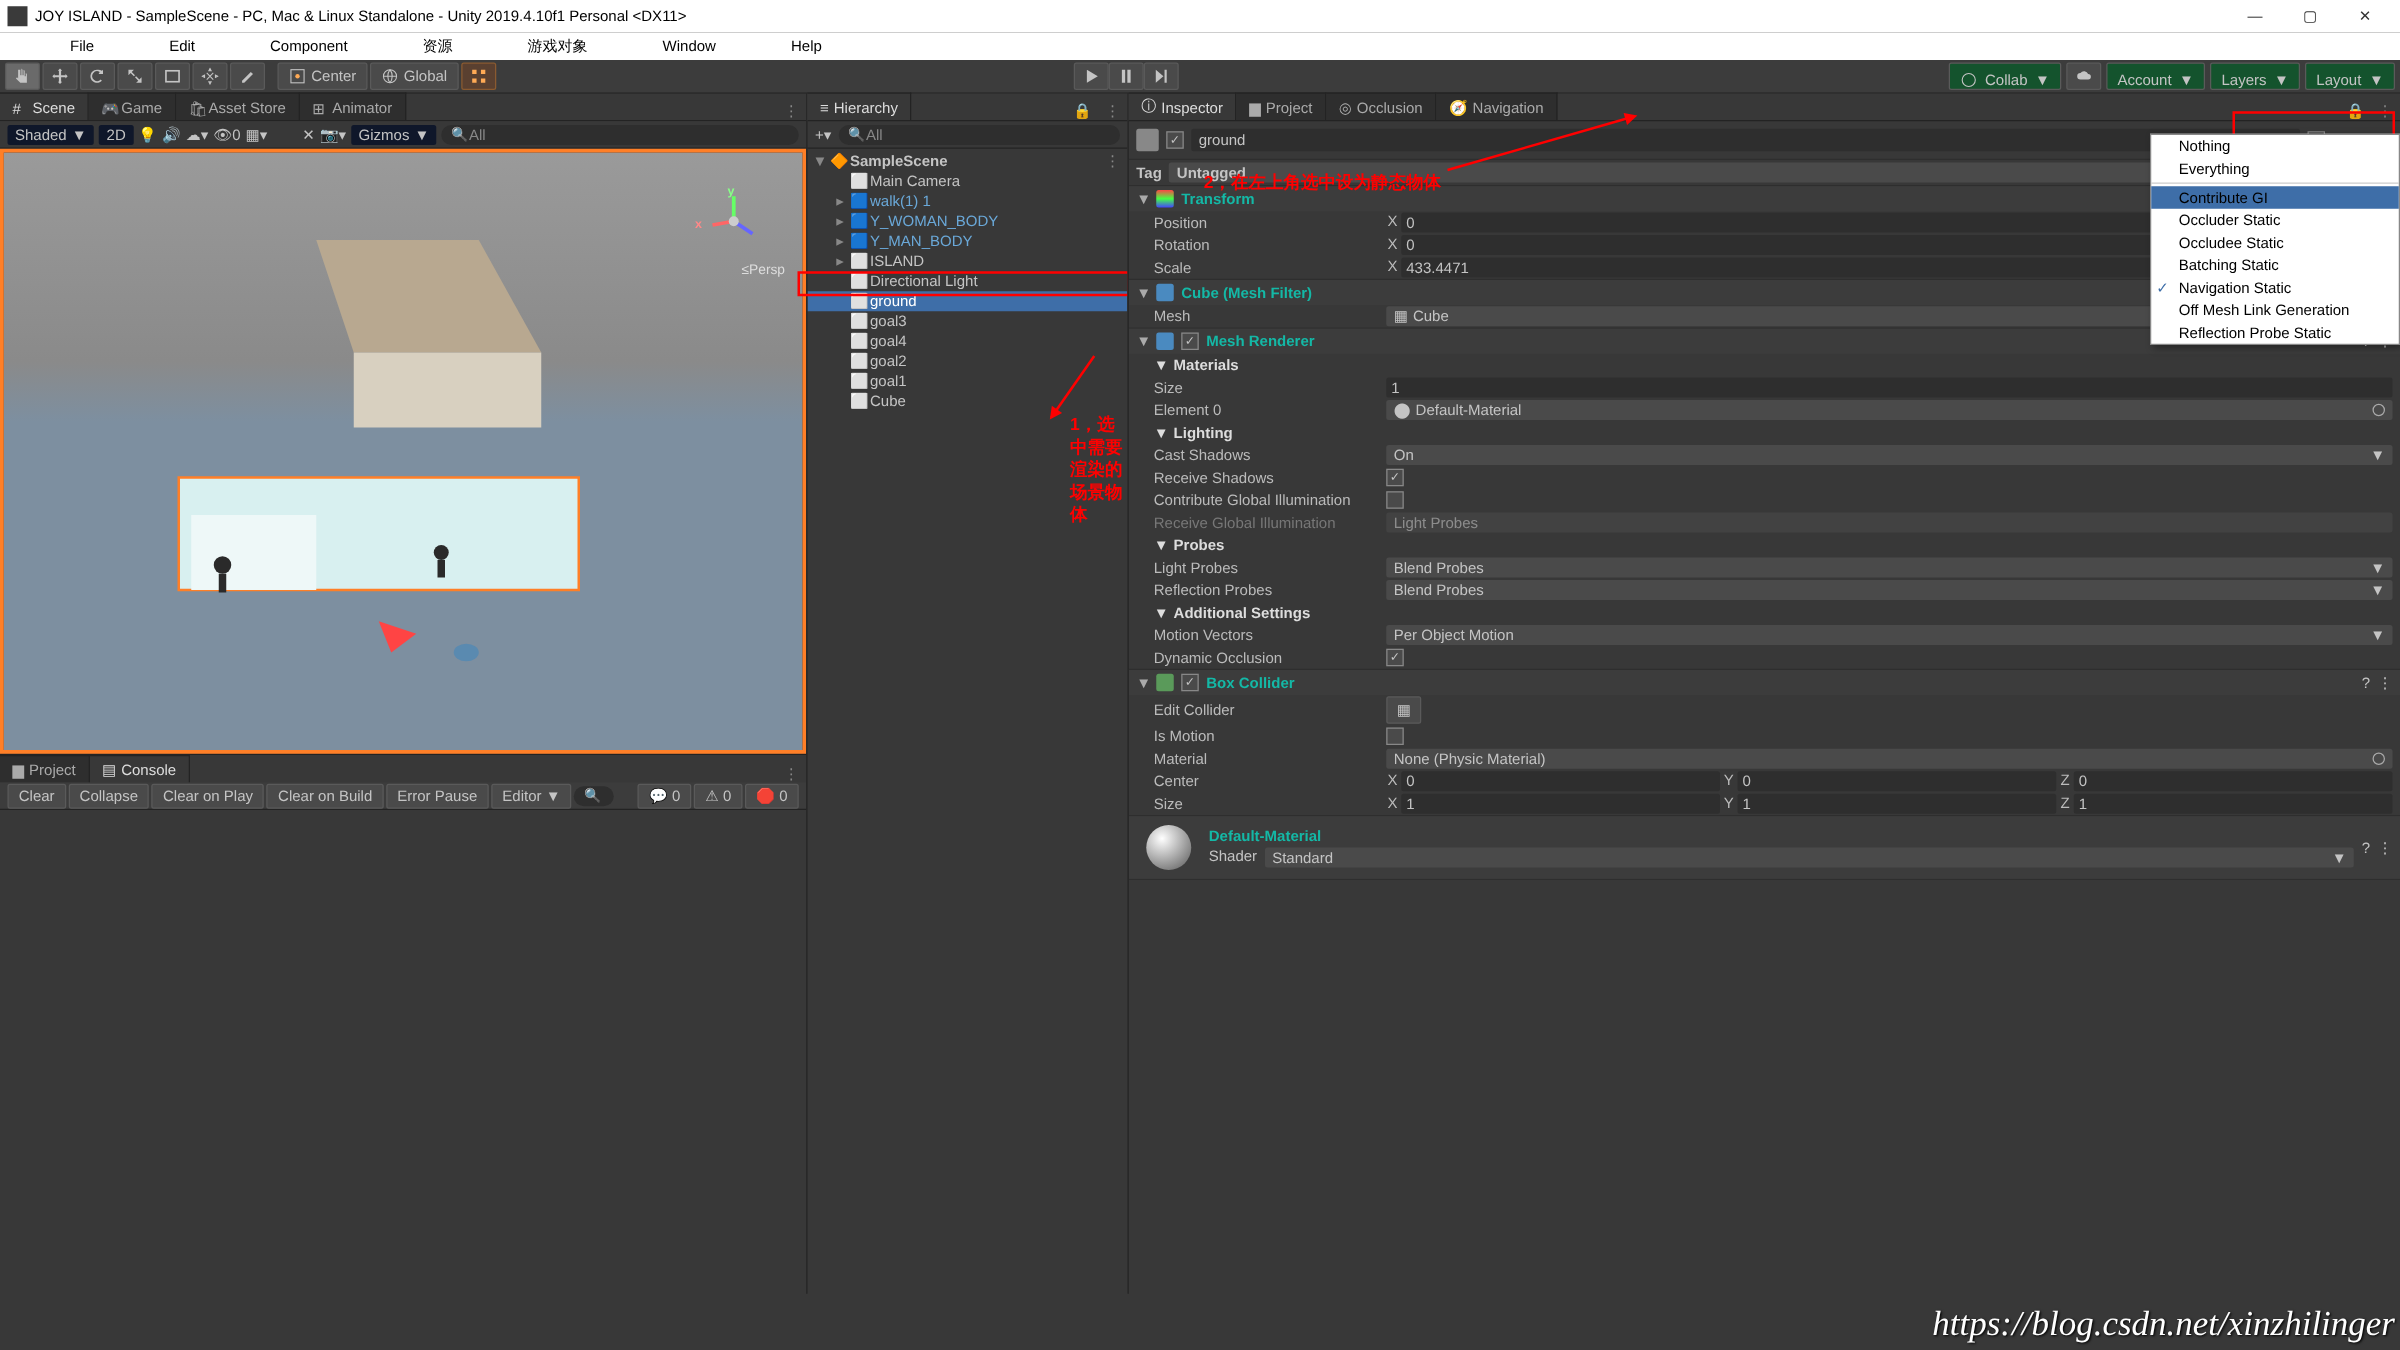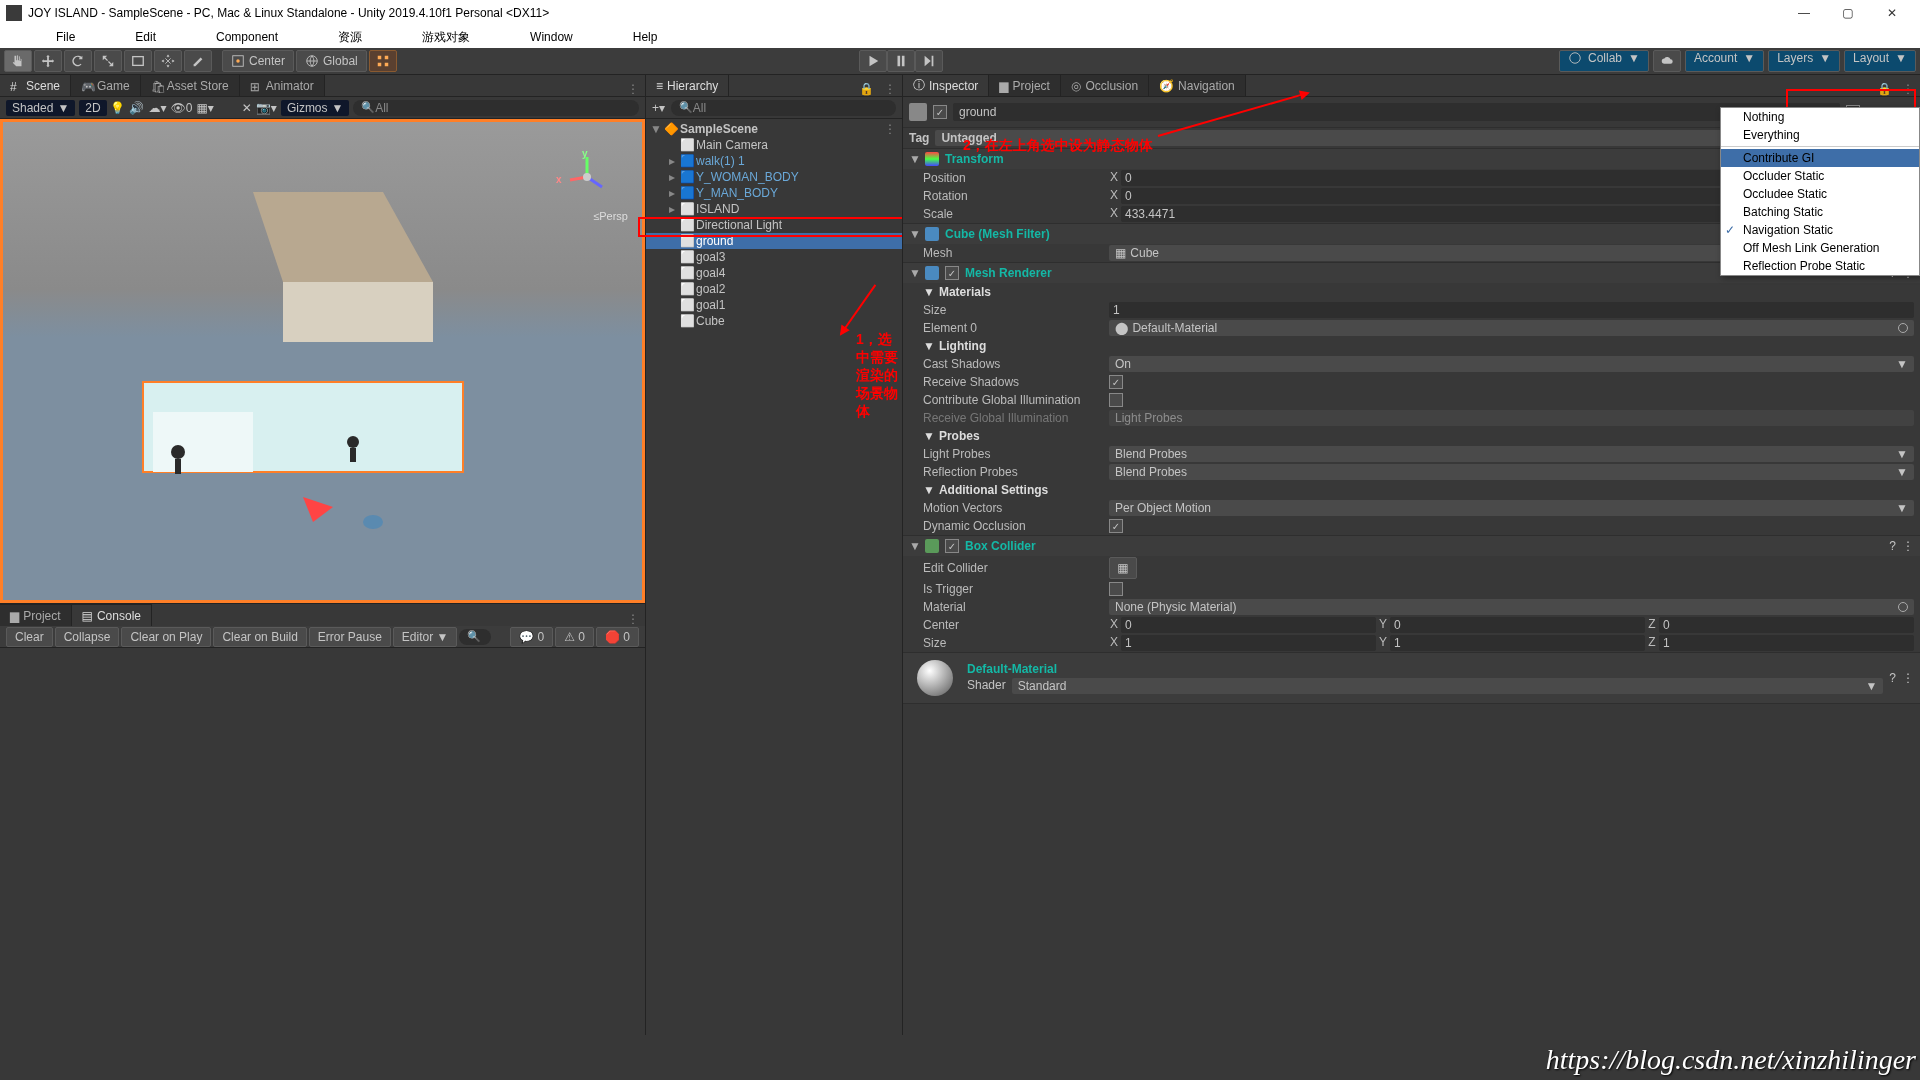--- a/index.html
+++ b/index.html
@@ -10,21 +10,21 @@
 .win-btn { width:44px; height:26px; display:flex; align-items:center; justify-content:center; color:#333; }
 .menubar { height:22px; background:#fff; color:#000; display:flex; align-items:center; padding:0 6px; gap:2px; }
 .menubar span { padding:2px 8px;margin-left:42px; }
 .toolbar { height:27px; background:#3c3c3c; border-bottom:1px solid #232323; display:flex; align-items:center; padding:0 4px; gap:2px; }
 .tb-btn { width:28px; height:22px; background:#4a4a4a; border:1px solid #5a5a5a; display:flex; align-items:center; justify-content:center; border-radius:2px; }
 .tb-btn.active { background:#6a6a6a; }
 .tb-sep { width:6px; }
 .pill { height:22px; padding:0 8px; background:#4a4a4a; border:1px solid #5a5a5a; display:flex; align-items:center; gap:4px; border-radius:2px; }
 .play-group { display:flex; margin-left:460px; }
 .right-tools { margin-left:auto; display:flex; gap:4px; }
-.drop { padding:0 8px; height:22px; background:#0c4a6e; border:1px solid #5a5a5a; display:flex; align-items:flex-start; gap:6px; border-radius:2px; }
+.drop { padding:0 8px; height:22px; background:#14532d; border:1px solid #5a5a5a; display:flex; align-items:flex-end; gap:6px; border-radius:2px; }
 
 .main { display:flex; height:960px; }
 .left-col { width:645px; display:flex; flex-direction:column; }
 .tabs { height:22px; background:#383838; display:flex; align-items:flex-end; border-bottom:1px solid #232323; }
 .tab { height:22px; padding:0 10px; display:flex; align-items:center; gap:4px; background:#2e2e2e; border-top:1px solid #232323; border-right:1px solid #232323; color:#aaa; }
 .tab.active { background:#383838; color:#ddd; }
 .tab .ico { width:12px; height:12px; }
 .scene-toolbar { height:22px; background:#383838; display:flex; align-items:center; gap:4px; padding:0 6px; border-bottom:1px solid #232323; }
 .st-drop { background:#0f172a; padding:1px 6px; border-radius:2px; display:flex; align-items:flex-end; gap:4px; }
 .viewport { flex:1; border:3px solid #ff7f27; position:relative; background:linear-gradient(#9a9a9a 0%, #8a8a8a 35%, #7d8fa0 45%, #7d8fa0 100%); }
@@ -583,21 +583,21 @@
             <span class="chk">✓</span>
             <span class="ttl">Box Collider</span>
             <span>?</span>
             <span>⋮</span>
           </div>
         <div class="prop">
             <span class="pl">Edit Collider</span>
             <div class="tb-btn">▦</div>
           </div>
         <div class="prop">
-            <span class="pl">Is Trigger</span>
+            <span class="pl">Is Motion</span>
             <span class="chk"></span>
           </div>
         <div class="prop">
             <span class="pl">Material</span>
             <div class="objf">
               <span>None (Physic Material)</span>
               <span class="circ"></span>
             </div>
           </div>
         <div class="prop">

